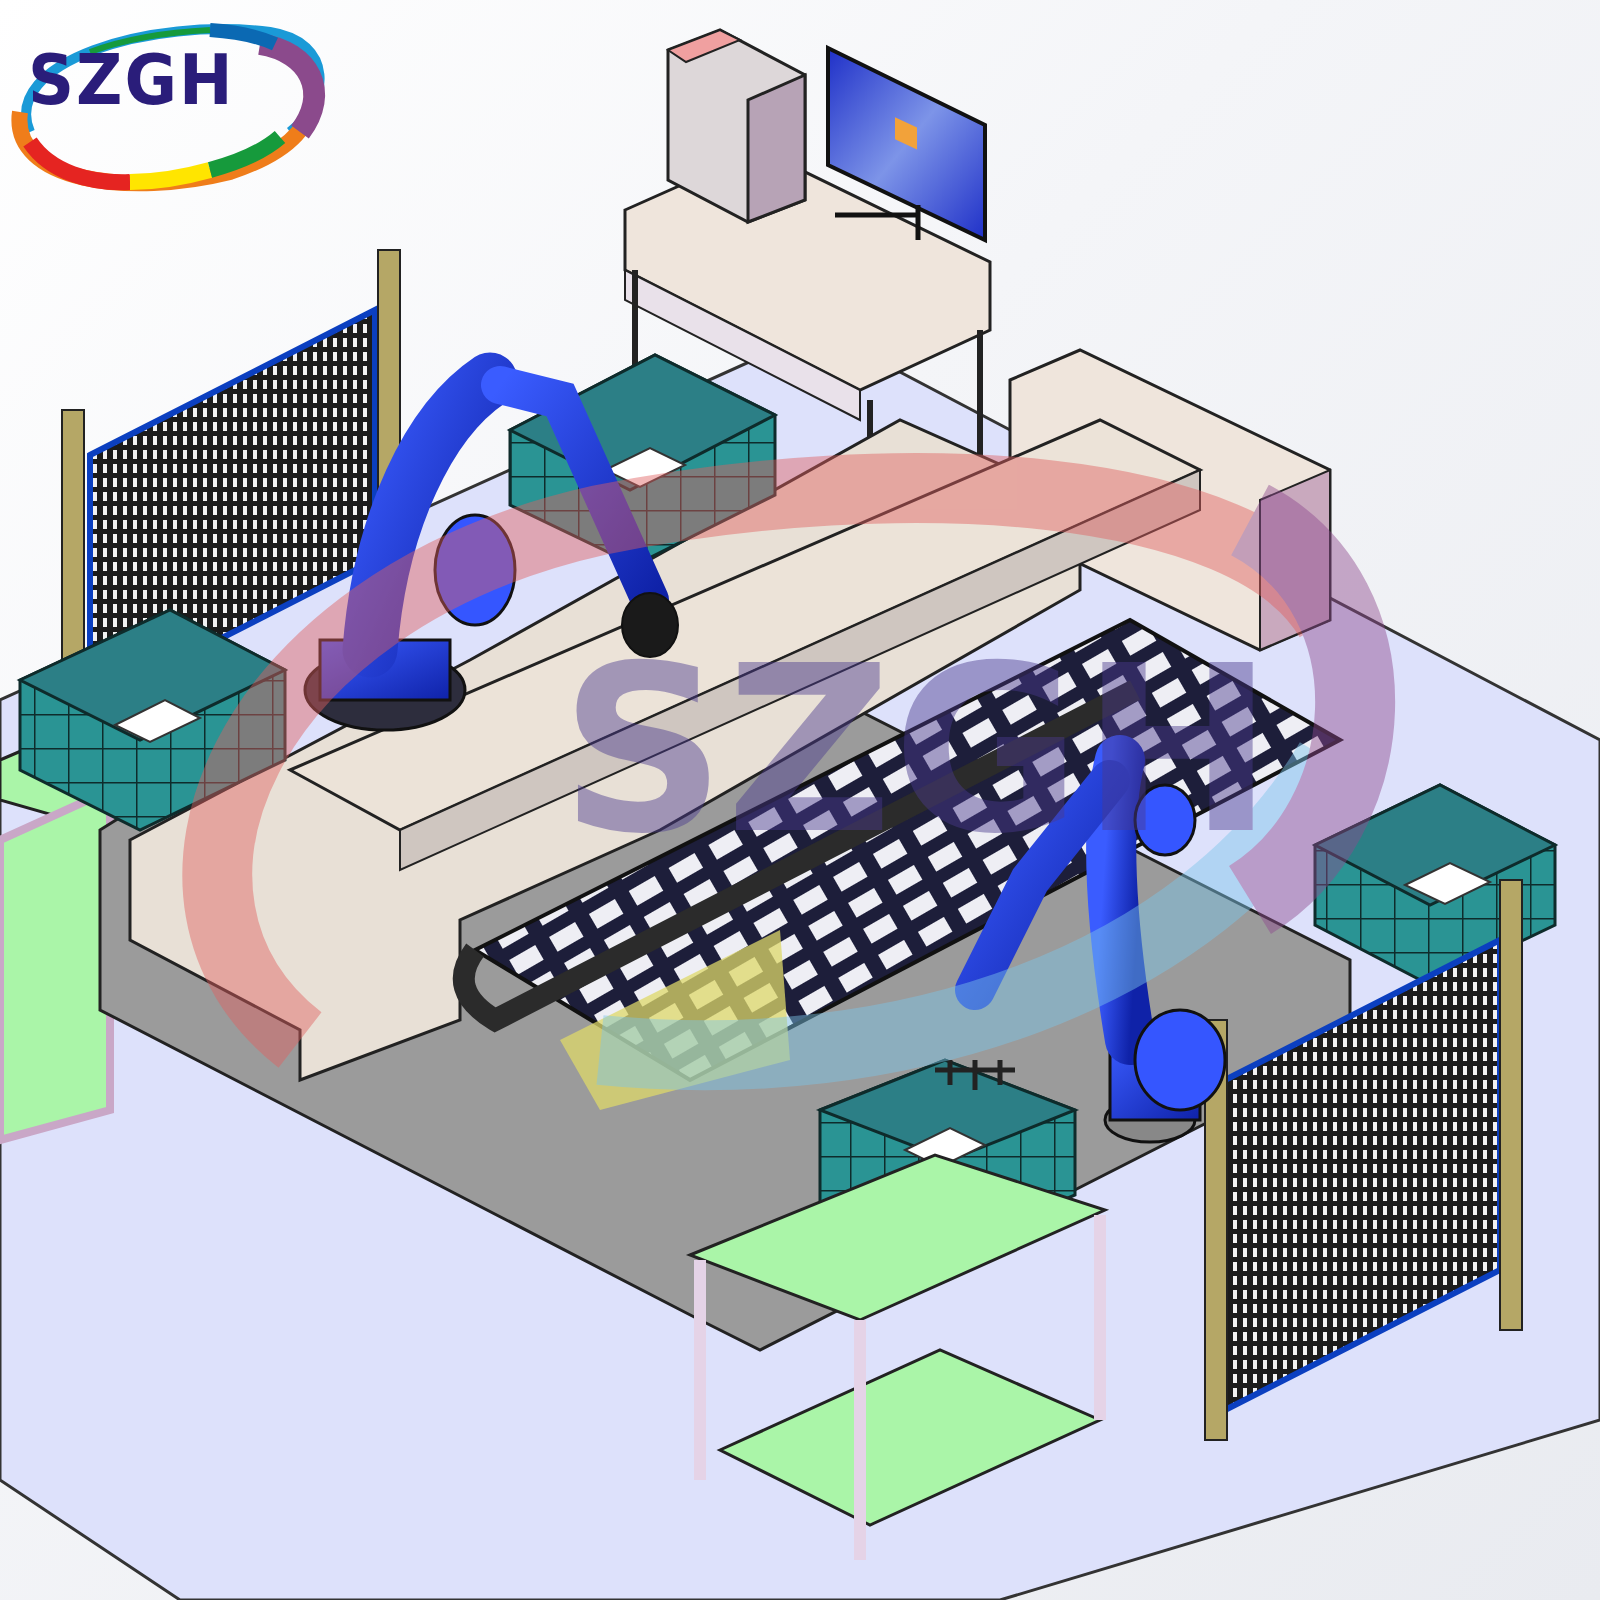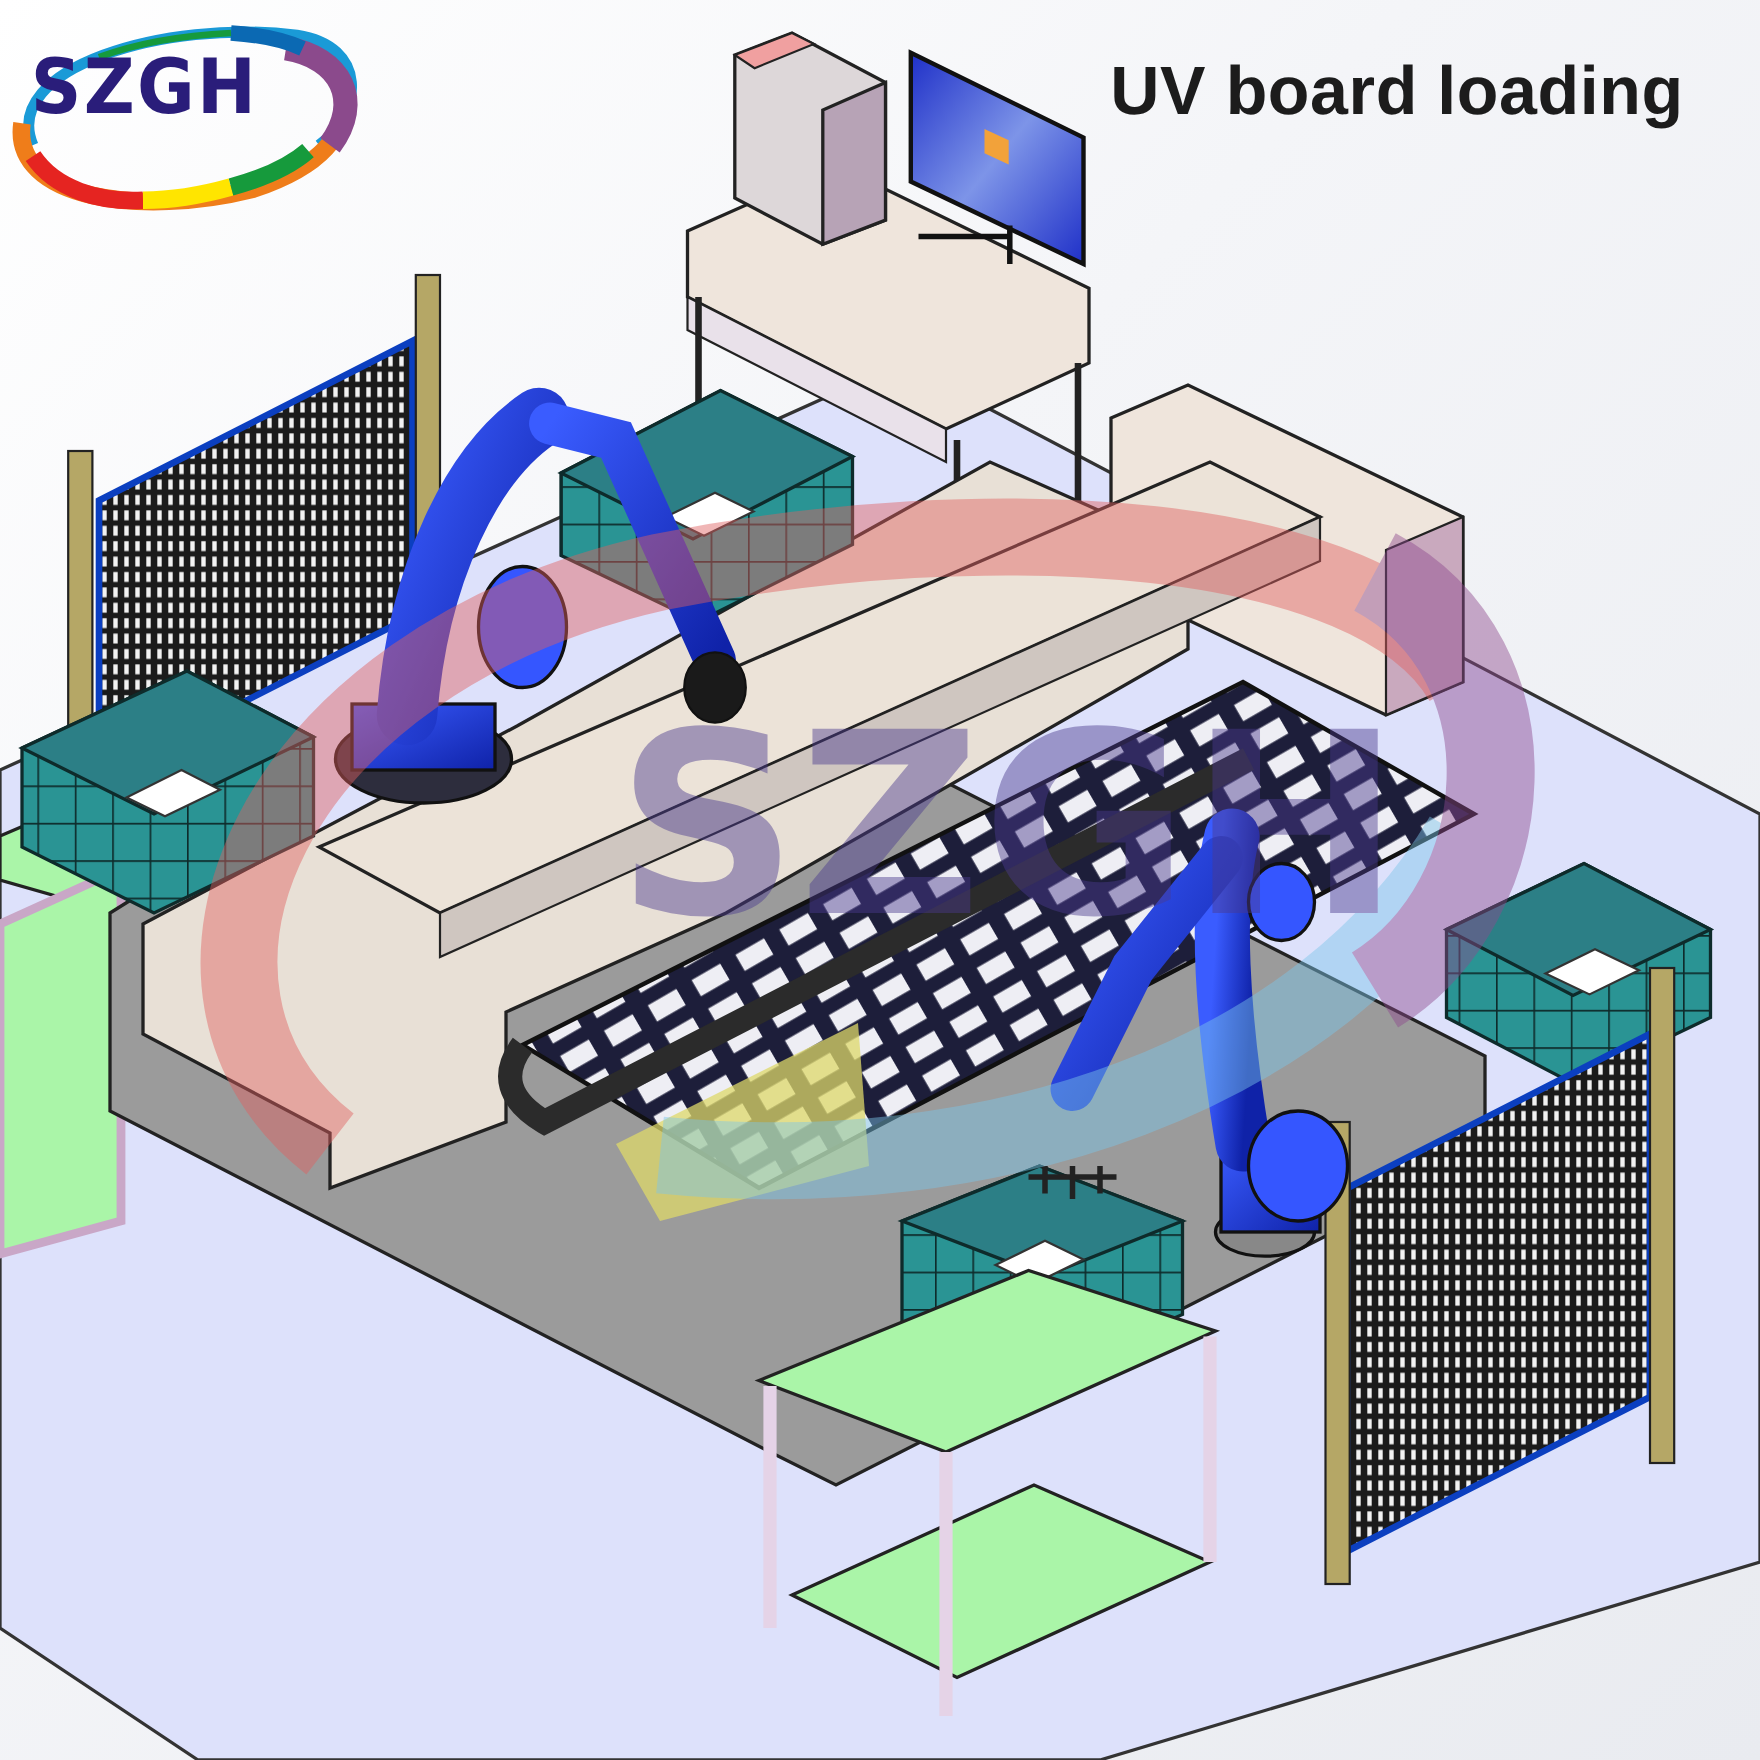--- a/index.html
+++ b/index.html
@@ -150,16 +150,15 @@
     <path d="M20,120 C40,150 80,162 120,160" fill="none" stroke="#e52421" stroke-width="16"></path>
     <path d="M120,160 C150,160 175,155 200,148" fill="none" stroke="#ffe500" stroke-width="16"></path>
     <path d="M200,148 C230,140 255,128 270,115" fill="none" stroke="#169a3c" stroke-width="16"></path>
     <path d="M250,22 C300,30 320,70 290,110" fill="none" stroke="#8b4a8c" stroke-width="22"></path>
     <path d="M200,8 C230,10 250,15 265,22" fill="none" stroke="#0b69b3" stroke-width="14"></path>
     <path d="M80,30 C120,15 160,10 200,8" fill="none" stroke="#169a3c" stroke-width="6"></path>
   </svg>
   <div class="logo-text">SZGH</div>
 
   <div class="title">
-    <span>UV board loading</span>
   </div>
 
 </div>
 
 </body></html>

